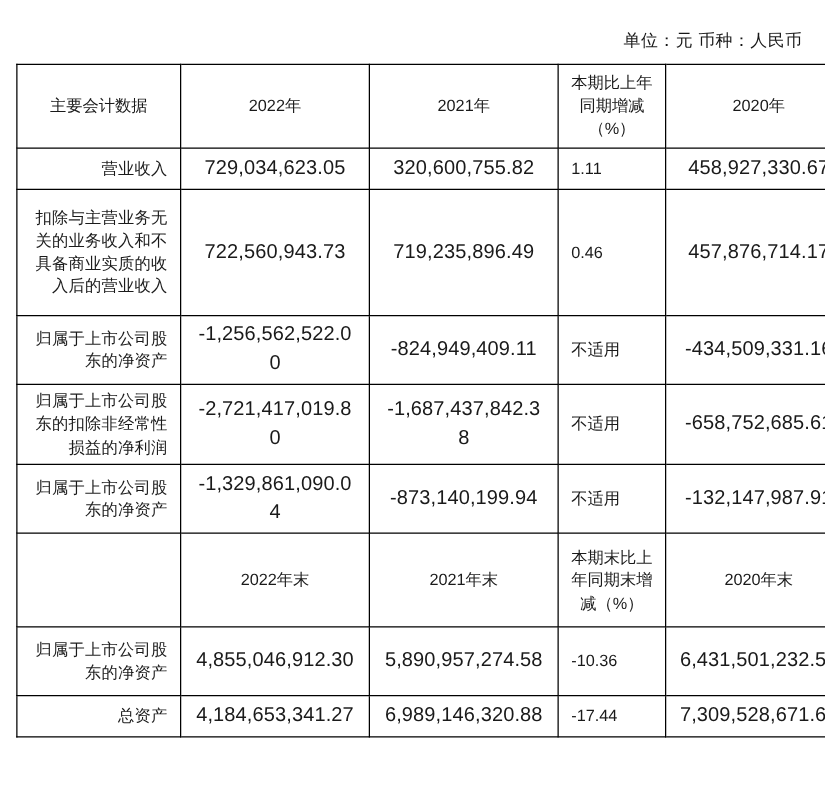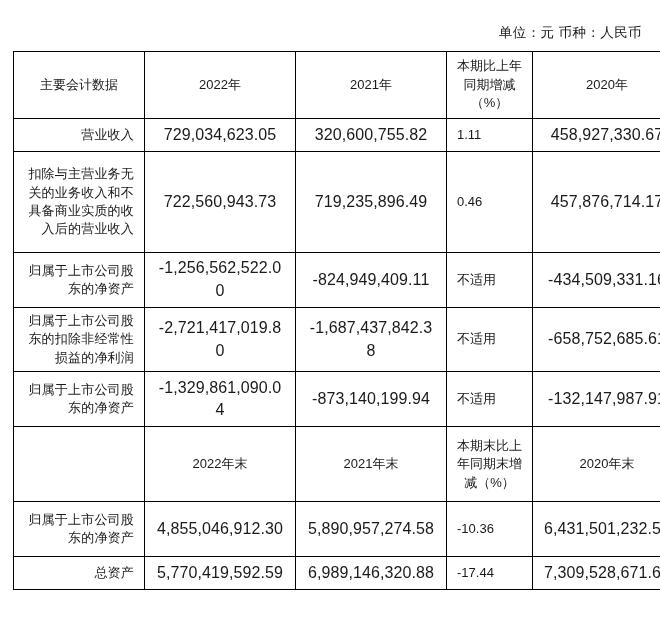--- a/index.html
+++ b/index.html
@@ -156,21 +156,21 @@
       <tr class="row-mid">
         <td class="lbl">归属于上市公司股东的净资产</td>
         <td class="num">4,855,046,912.30</td>
         <td class="num">5,890,957,274.58</td>
         <td class="pct">-10.36</td>
         <td class="num">6,431,501,232.57</td>
       </tr>
 
       <tr class="row-small">
         <td class="lbl">总资产</td>
-        <td class="num">5,770,419,592.59</td>
+        <td class="num">4,184,653,341.27</td>
         <td class="num">6,989,146,320.88</td>
         <td class="pct">-17.44</td>
         <td class="num">7,309,528,671.66</td>
       </tr>
     </tbody>
   </table>
 
 </div>
 
 </body></html>

